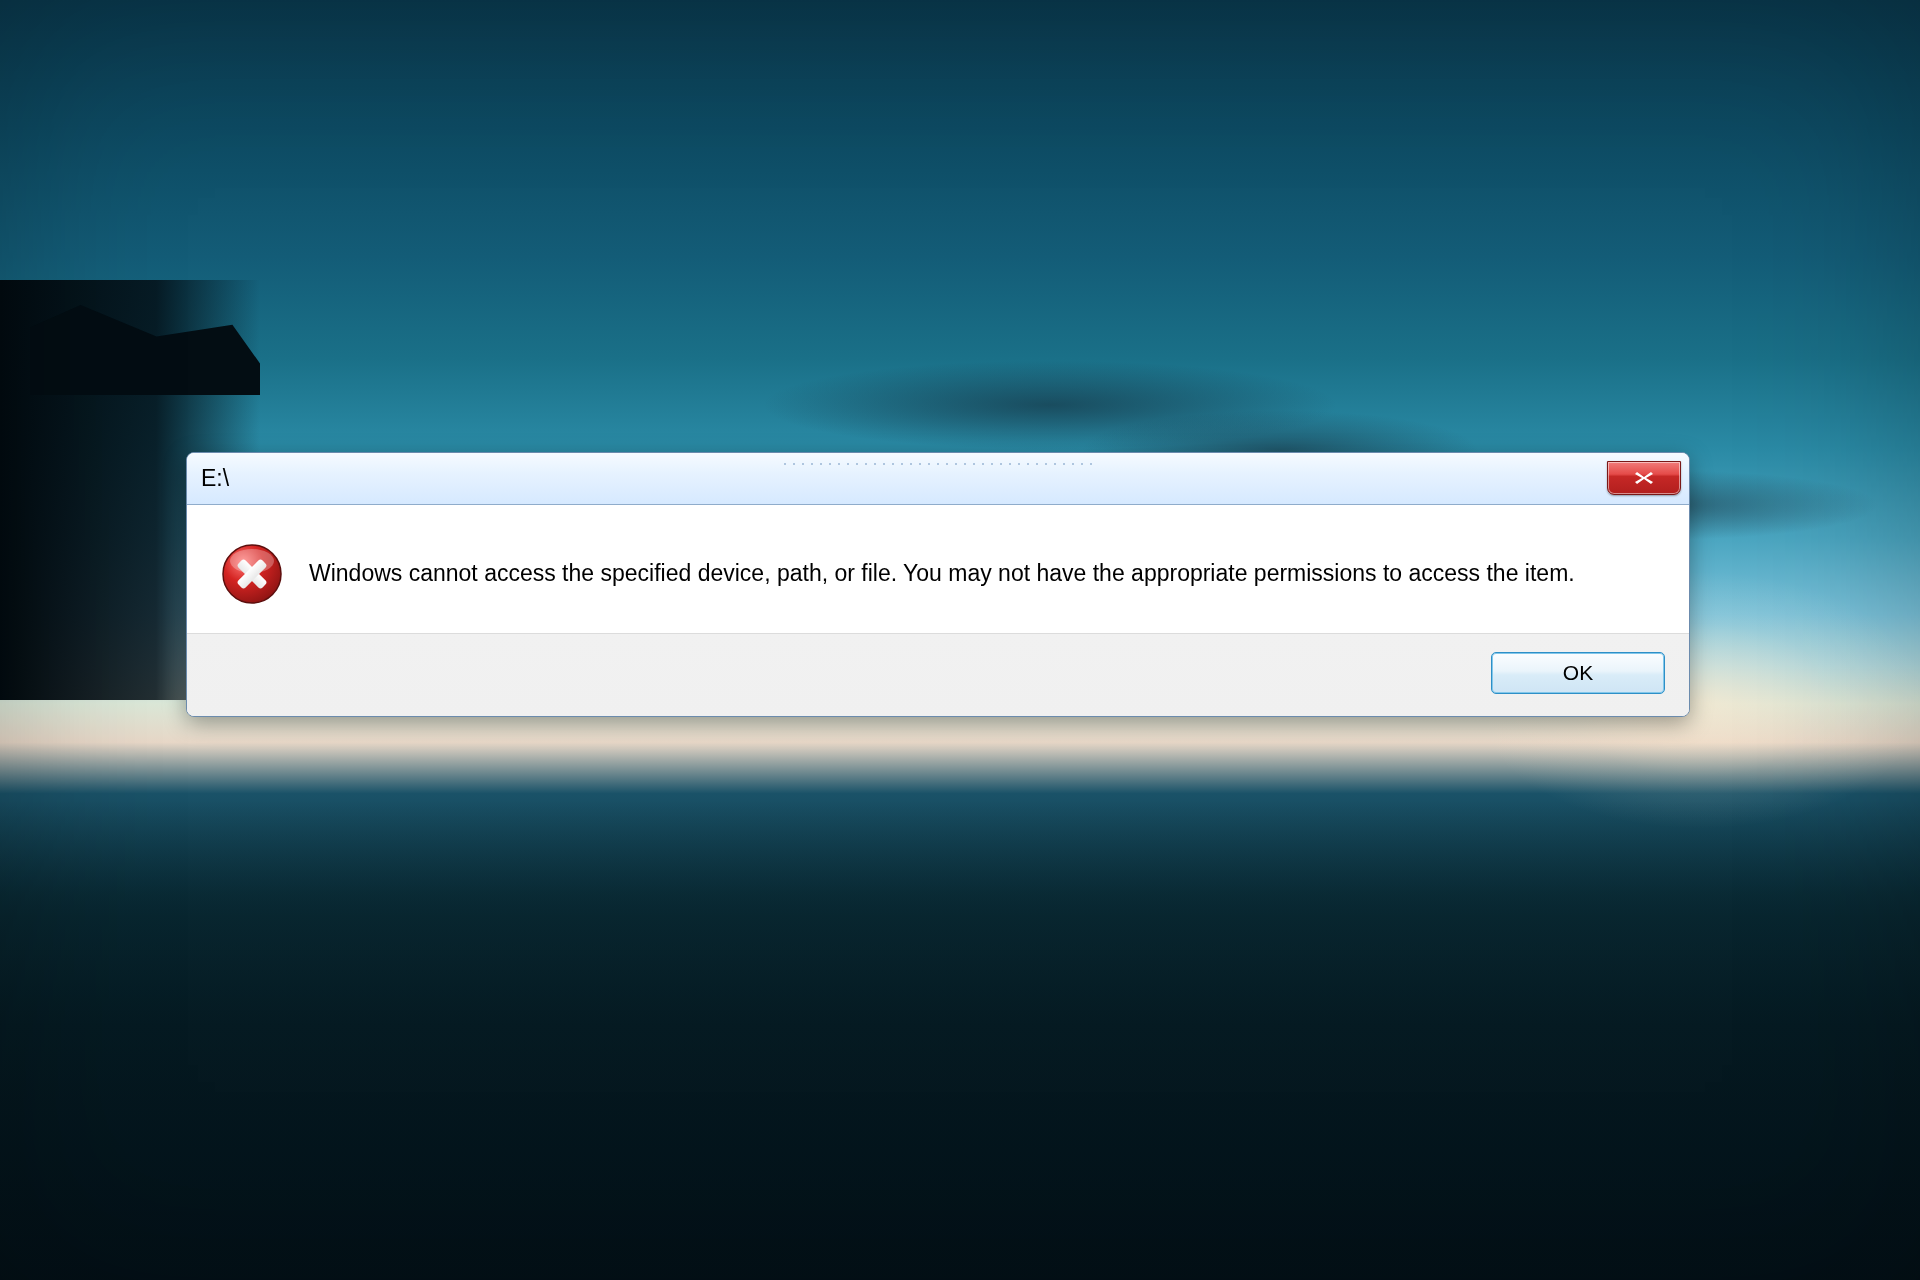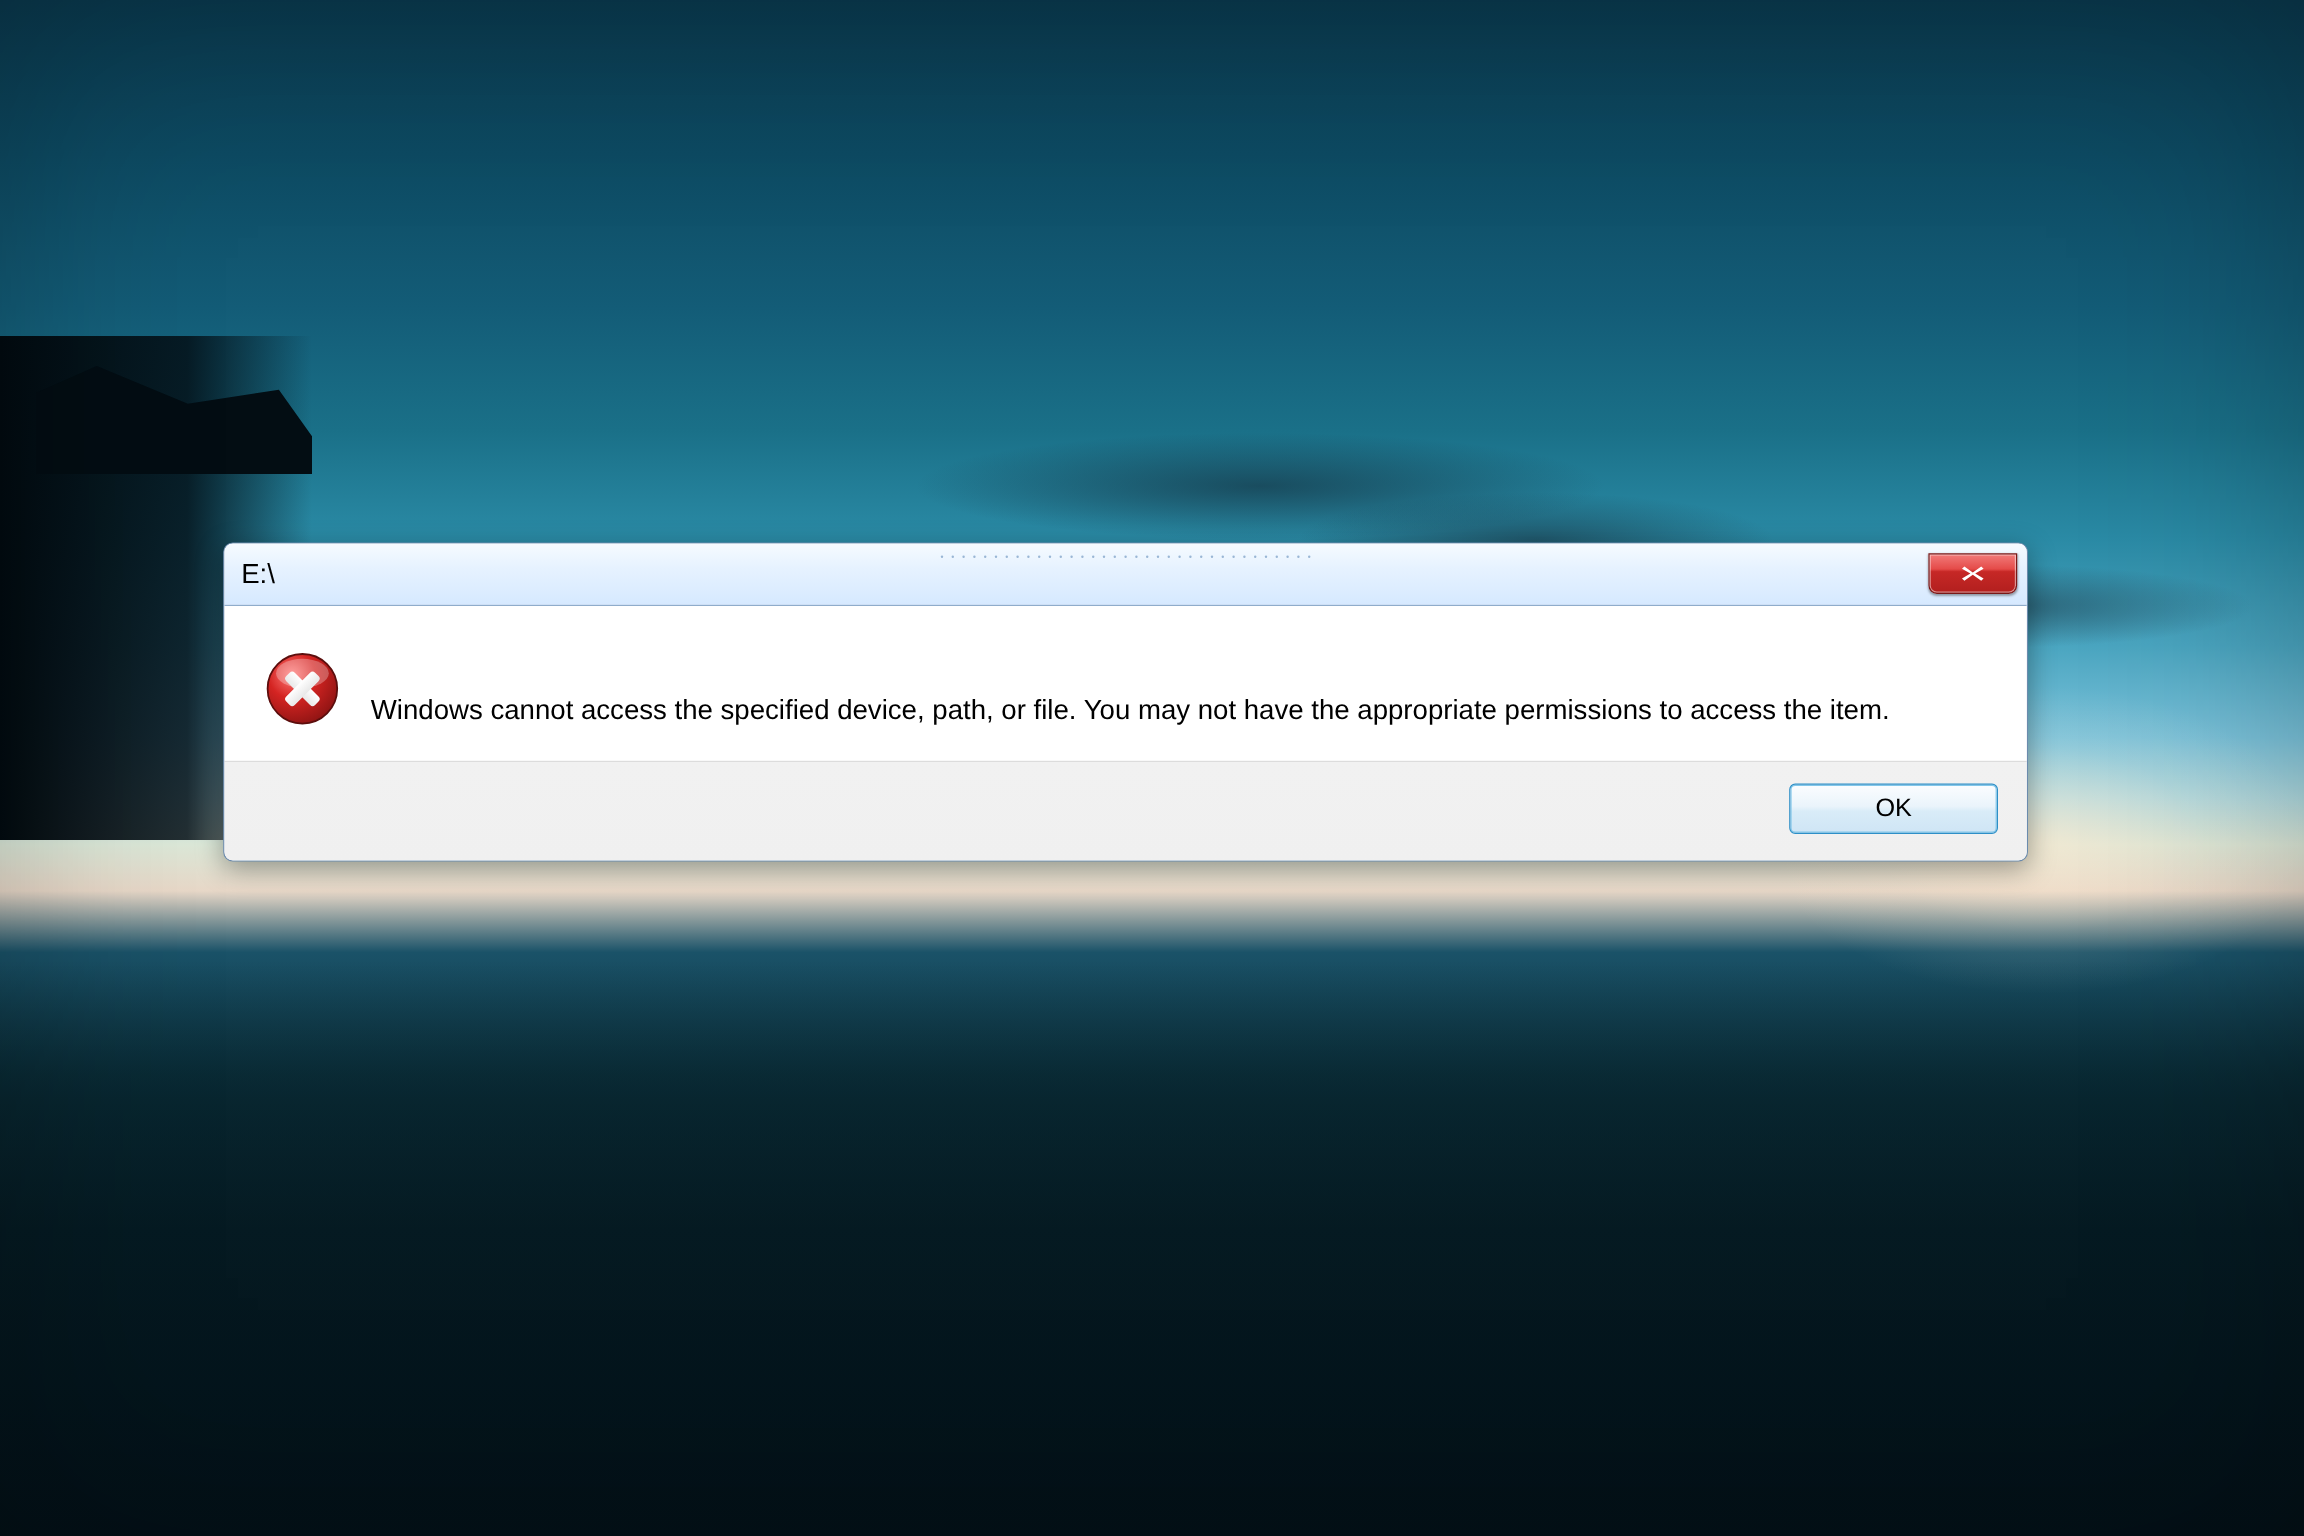--- a/index.html
+++ b/index.html
@@ -76,21 +76,21 @@
       box-shadow: 0 0 0 1px rgba(255,255,255,0.5) inset, 0 1px 2px rgba(0,0,0,0.35);
       display: flex; align-items: center; justify-content: center;
       cursor: pointer;
       margin-top: -1px;
     }
     .close-x { color: #fff; font-weight: bold; font-size: 22px; text-shadow: 0 1px 1px rgba(0,0,0,0.45); }
 
     .content {
       background: #fff;
       padding: 34px 30px 24px 34px;
-      display: flex; align-items: flex-end; gap: 26px;
+      display: flex; align-items: center; gap: 26px;
     }
     .err-icon-wrap { flex: 0 0 auto; padding-top: 4px; }
     .msg-text {
       font-size: 23px; color: #000; line-height: 1.55;
       padding-right: 10px;
     }
 
     .btnbar {
       background: linear-gradient(to bottom, #f1f1f1 0%, #f0f0f0 100%);
       border-top: 1px solid #dcdcdc;

